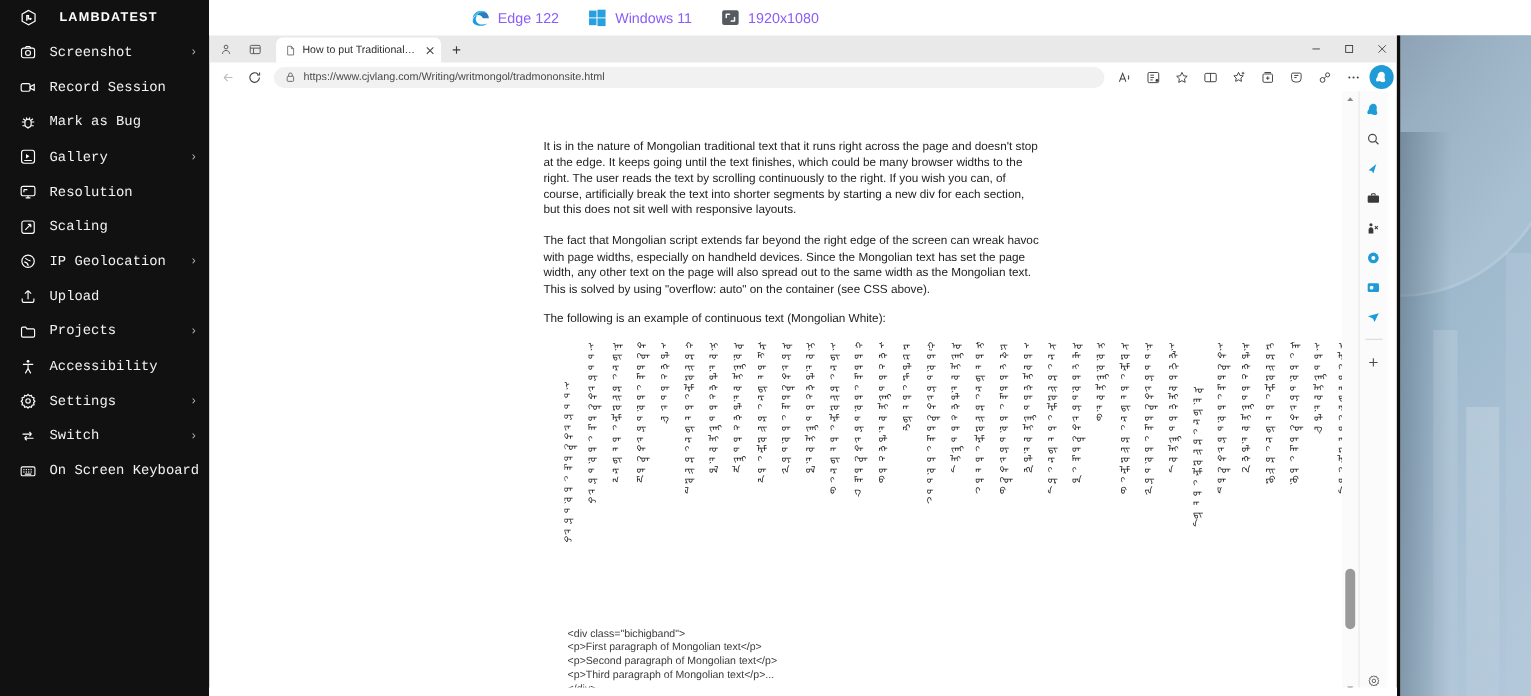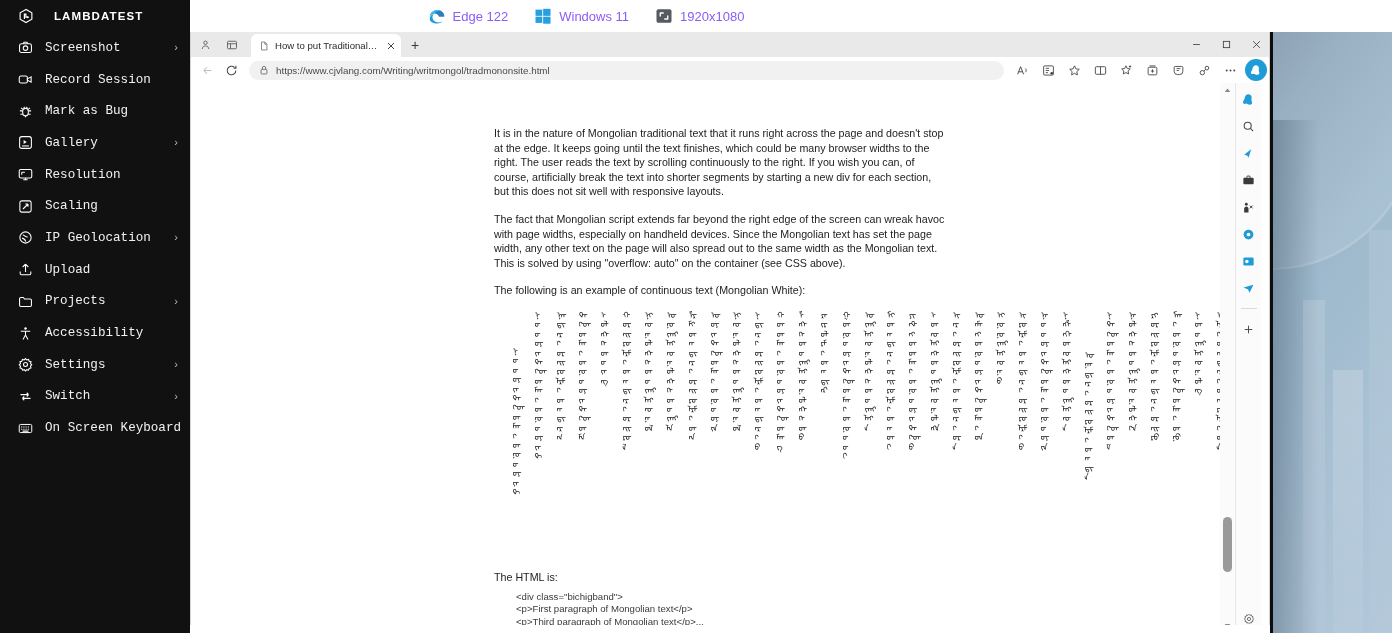--- a/index.html
+++ b/index.html
@@ -587,24 +587,24 @@
           <div class="mongol-col" style="left: 550px; height: 250px;">ᠨᠩᠯᠨᠭᠡᠤᠨᠡᠤᠯᠩᠡᠬᠨᠤᠨᠤᠢᠨᠩᠯᠨᠭᠡᠤᠨ</div>
           <div class="mongol-col" style="left: 572px; height: 245px; margin-top: 40px;">ᠤᠨᠡᠨᠳᠢᠨᠷᠬᠤᠷᠡᠢᠷᠤᠯᠷᠮᠭᠤᠨᠡᠨᠳᠢᠨ</div>
           <div class="mongol-col" style="left: 594px; height: 250px;">ᠨᡐᠡᠬᠳᠤᠠᠮᠡᠨᠭᠤᠨᠨᠤᠤᠤᠶᠢᠨᡐᠡᠬᠳᠤᠠᠮ</div>
           <div class="mongol-col" style="left: 616px; height: 250px;">ᠨᠡᠤᠯᠩᠡᠬᠨᠤᠨᠤᠢᠨᠩᠯᠨᠭᠡᠤᠨᠡᠤᠯᠩᠡᠬᠨ</div>
           <div class="mongol-col" style="left: 638px; height: 250px;">ᠷᠬᠤᠷᠡᠢᠷᠤᠯᠷᠮᠭᠤᠨᠡᠨᠳᠢᠨᠷᠬᠤᠷᠡᠢᠷᠤ</div>
           <div class="mongol-col" style="left: 660px; height: 250px;">ᠮᠡᠨᠭᠤᠨᠨᠤᠤᠤᠶᠢᠨᡐᠡᠬᠳᠤᠠᠮᠡᠨᠭᠤᠨᠨᠤ</div>
           <div class="mongol-col" style="left: 682px; height: 160px;">ᠨᠤᠨᠤᠢᠨᠩᠯᠨᠭᠡᠤᠨᠡᠤᠯᠩ</div>
           <div class="mongol-col" style="left: 704px; height: 250px;">ᠤᠯᠷᠮᠭᠤᠨᠡᠨᠳᠢᠨᠷᠬᠤᠷᠡᠢᠷᠤᠯᠷᠮᠭᠤᠨᠡ</div>
         </div>
 
-      <div id="html-label">The HTML is:</div>
       <div id="code-block">
         <div>&lt;div class="bichigband"&gt;</div>
         <div>&lt;p&gt;First paragraph of Mongolian text&lt;/p&gt;</div>
+        <div>&lt;p&gt;Second paragraph of Mongolian text&lt;/p&gt;</div>
         <div>&lt;p&gt;Third paragraph of Mongolian text&lt;/p&gt;...</div>
         <div>&lt;/div&gt;</div>
       </div>
 
     </div>
   </div>
 
   <div id="page-scrollbar">
     <div class="sb-arrow" id="sb-arrow-up">
       <svg width="7" height="7" viewBox="0 0 10 10" fill="currentColor">

